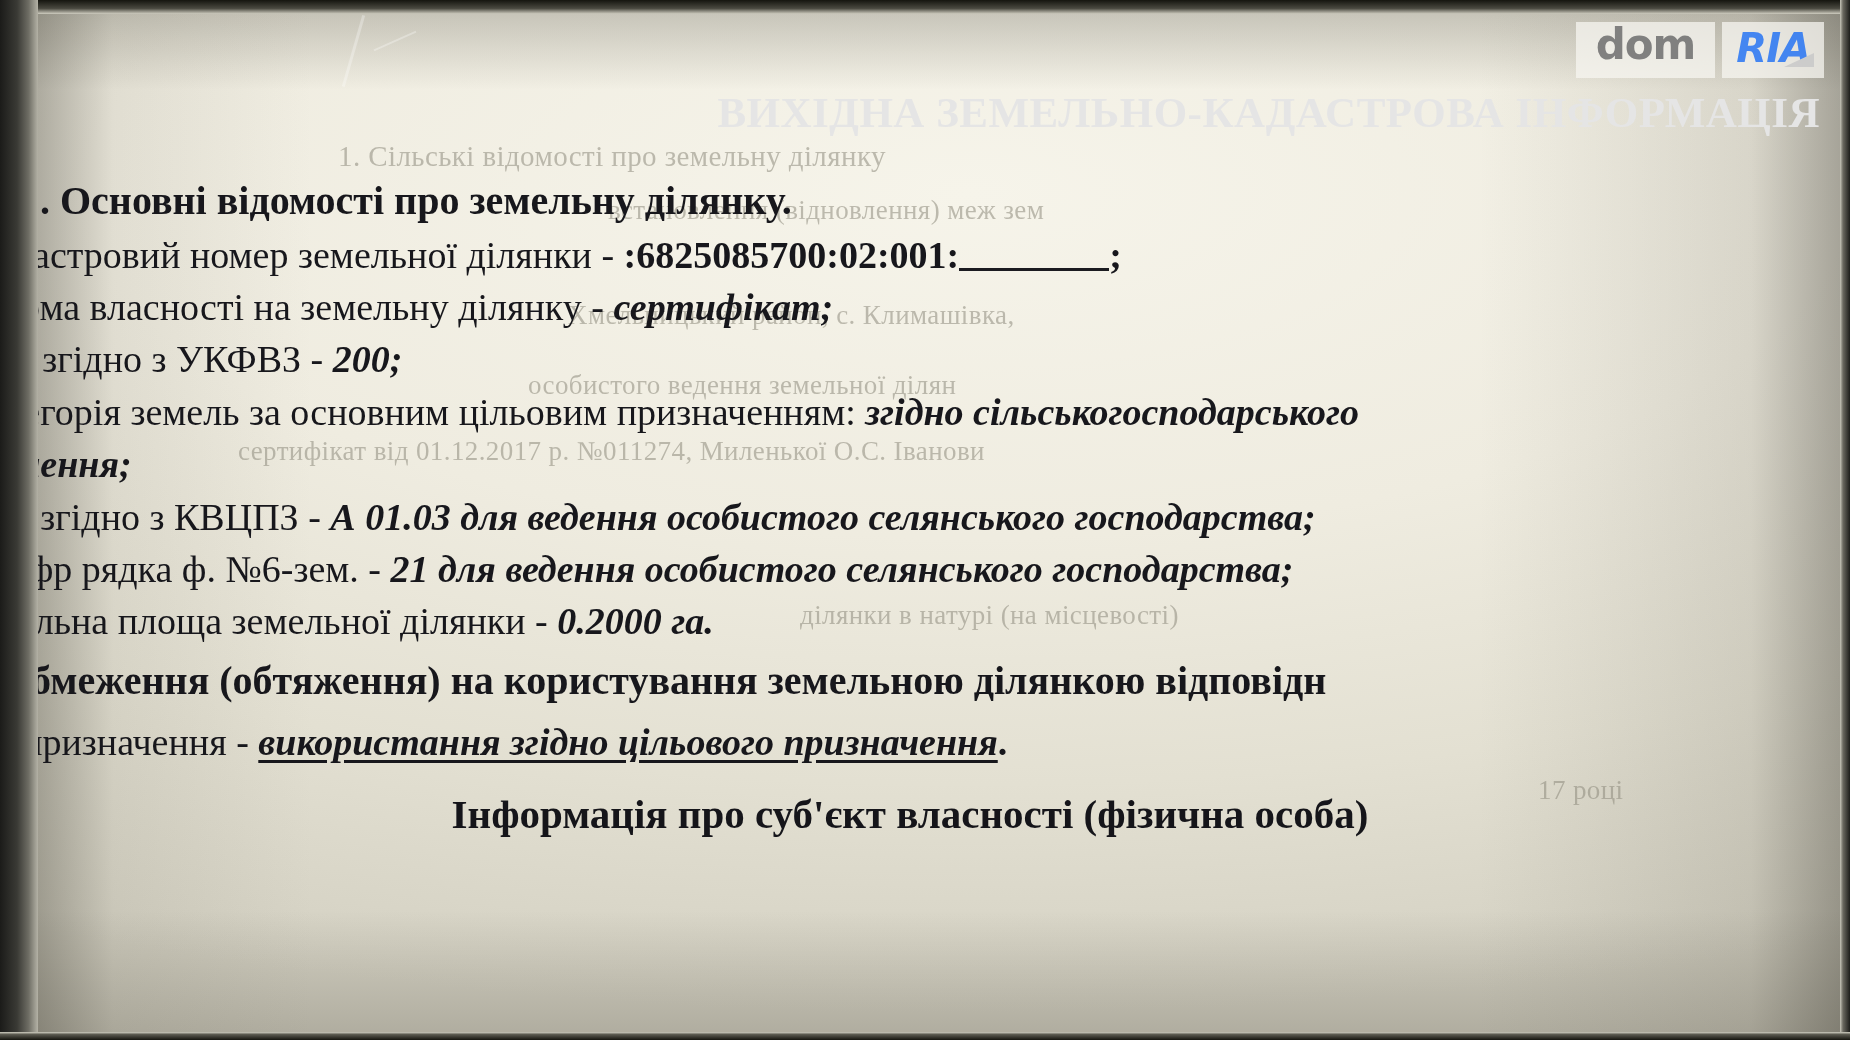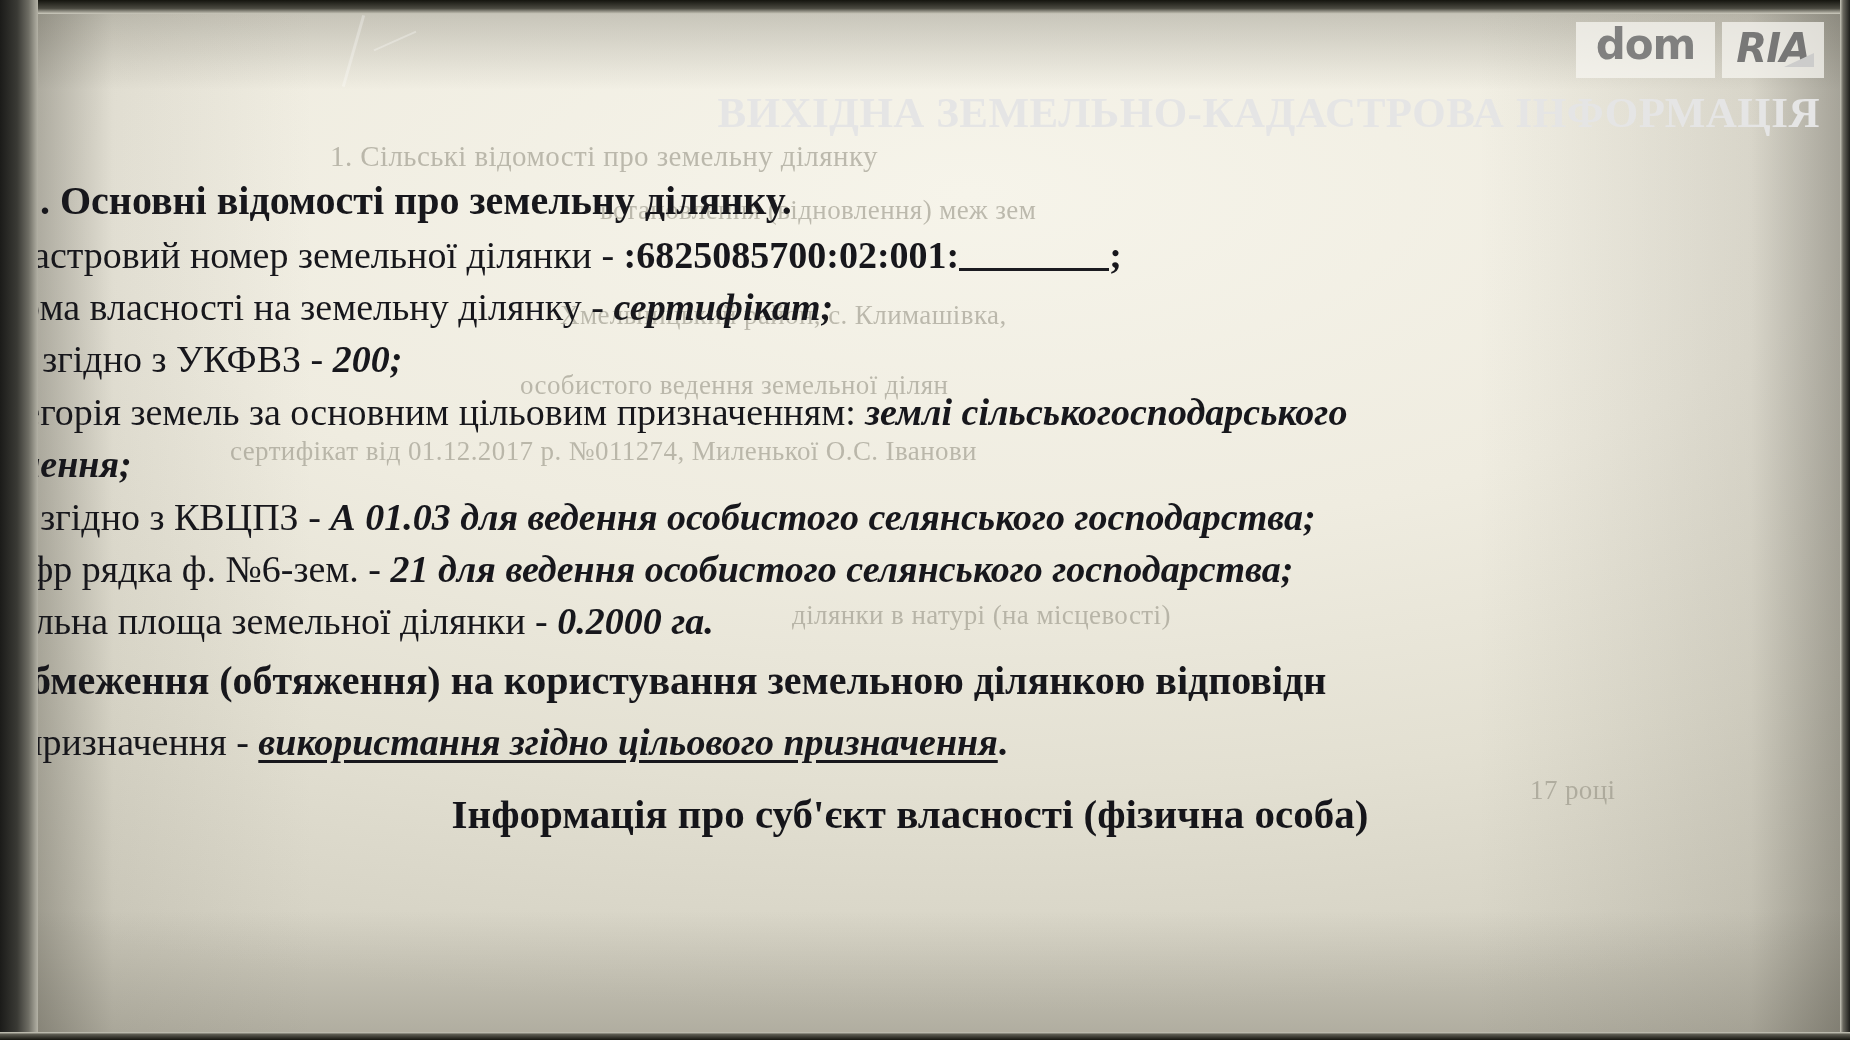--- a/index.html
+++ b/index.html
@@ -72,21 +72,21 @@
       linear-gradient(90deg, rgba(60,58,48,0.42) 0%, rgba(120,117,104,0.12) 5%, rgba(255,255,255,0) 16%,
                       rgba(255,255,255,0) 80%, rgba(110,107,95,0.18) 95%, rgba(55,53,44,0.40) 100%),
       linear-gradient(180deg, rgba(80,78,66,0.28) 0%, rgba(255,255,255,0) 8%,
                       rgba(255,255,255,0) 88%, rgba(95,92,80,0.30) 100%);
     pointer-events: none;
   }
 
   
   .bleed {
     position: absolute;
-    left: 0; top: 0;
+    left: 8px; top: 0;
     width: 1820px; height: 1026px;
     z-index: 3;
     pointer-events: none;
     color: #8e8b7d;
     opacity: .55;
     font-family: "Liberation Serif", serif;
   }
   .bleed div {
     position: absolute;
     white-space: nowrap;
@@ -167,21 +167,21 @@
     padding: 6px 14px 10px 14px;
     display: flex;
     align-items: center;
     position: relative;
   }
   .wm .ria span {
     font-family: "DejaVu Sans", sans-serif;
     font-weight: bold;
     font-style: italic;
     font-size: 40px;
-    color: #737373;
+    color: #3b82f6;
     line-height: 1;
     letter-spacing: -1px;
   }
   .wm .ria .swoosh {
     position: absolute;
     right: 10px; bottom: 11px;
     width: 30px; height: 14px;
     background: #cfcfcf;
     clip-path: polygon(0 100%, 100% 0, 100% 100%);
   }
@@ -223,21 +223,21 @@
 
     <div class="ln" style="left:-28px; top:287px;">
       <span>Форма власності на земельну ділянку - </span><span class="bi">сертифікат;</span>
     </div>
 
     <div class="ln" style="left:-28px; top:339px;">
       <span>Код згідно з УКФВЗ - </span><span class="bi">200;</span>
     </div>
 
     <div class="ln" style="left:-34px; top:392px;">
-      <span>Категорія земель за основним цільовим призначенням: </span><span class="bi">землі сільськогосподарського</span>
+      <span>Категорія земель за основним цільовим призначенням: </span><span class="bi">згідно сільськогосподарського</span>
     </div>
     <div class="ln bi" style="left:-34px; top:444px;">значення;</div>
 
     <div class="ln" style="left:-30px; top:497px;">
       <span>Код згідно з КВЦПЗ - </span><span class="bi">А 01.03 для ведення особистого селянського господарства;</span>
     </div>
 
     <div class="ln" style="left:-30px; top:549px;">
       <span>Шифр рядка ф. №6-зем. - </span><span class="bi">21 для ведення особистого селянського господарства;</span>
     </div>

